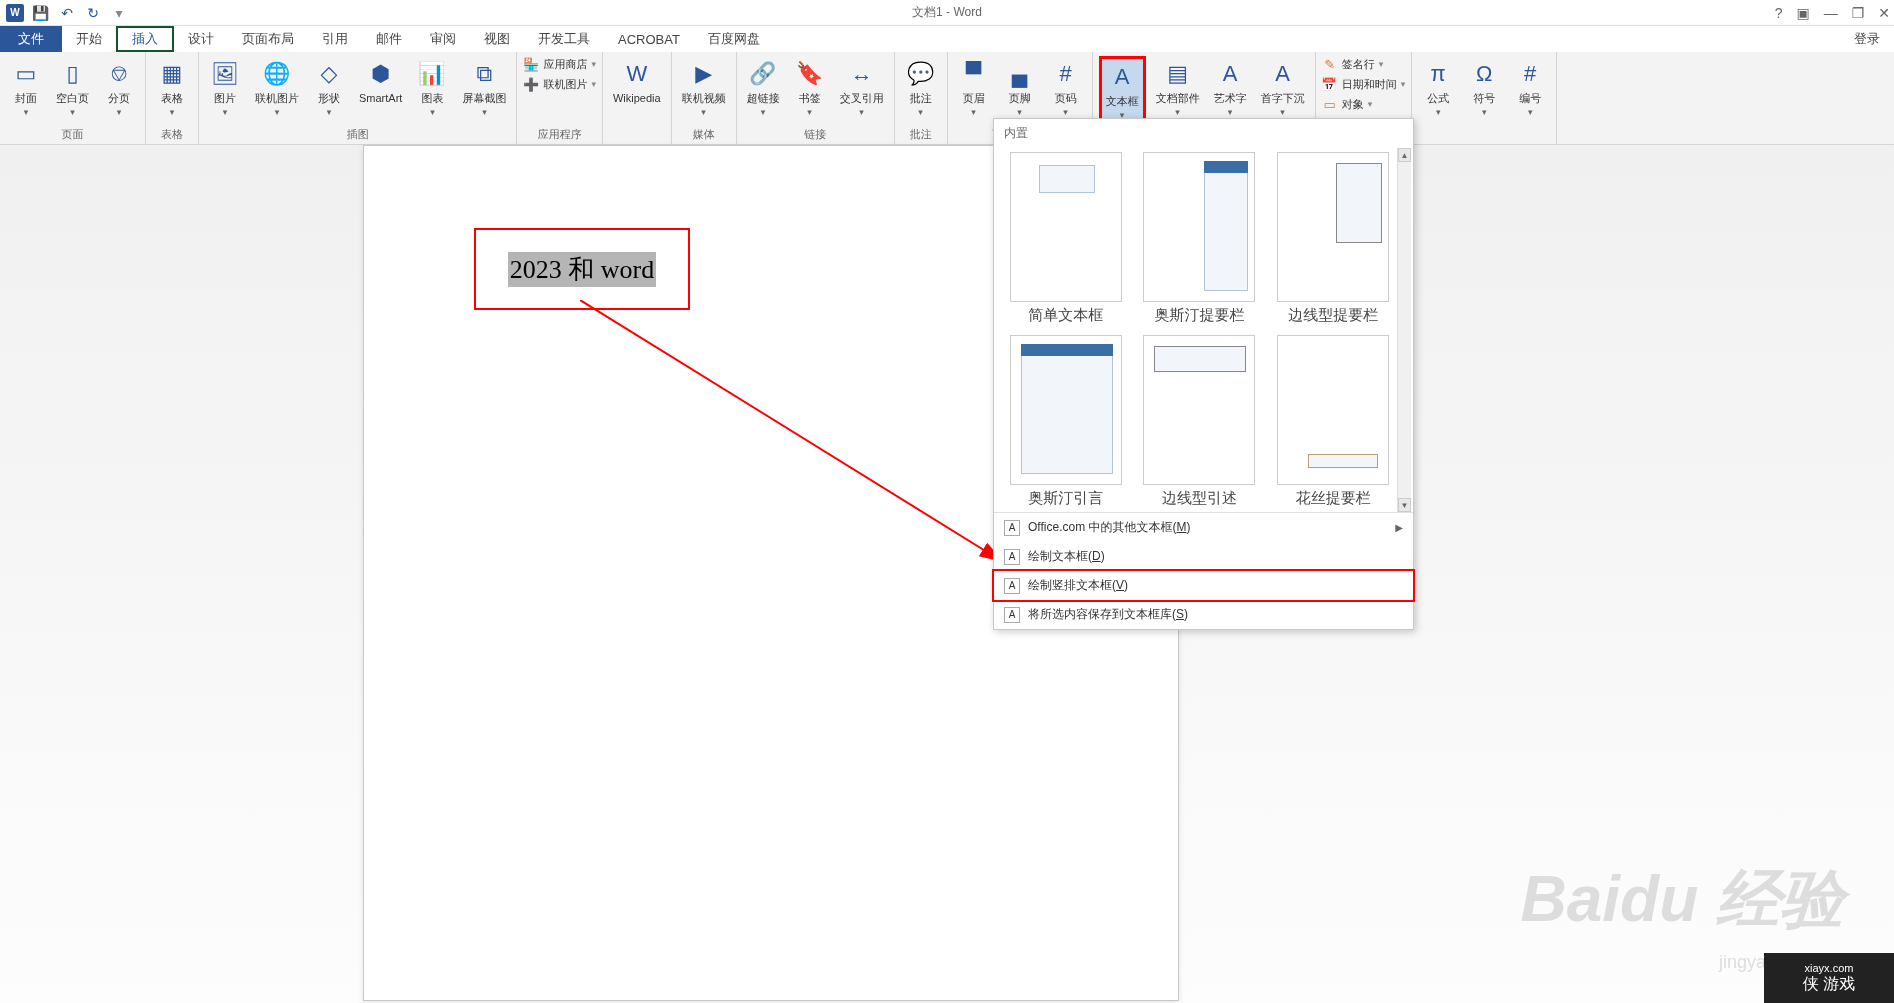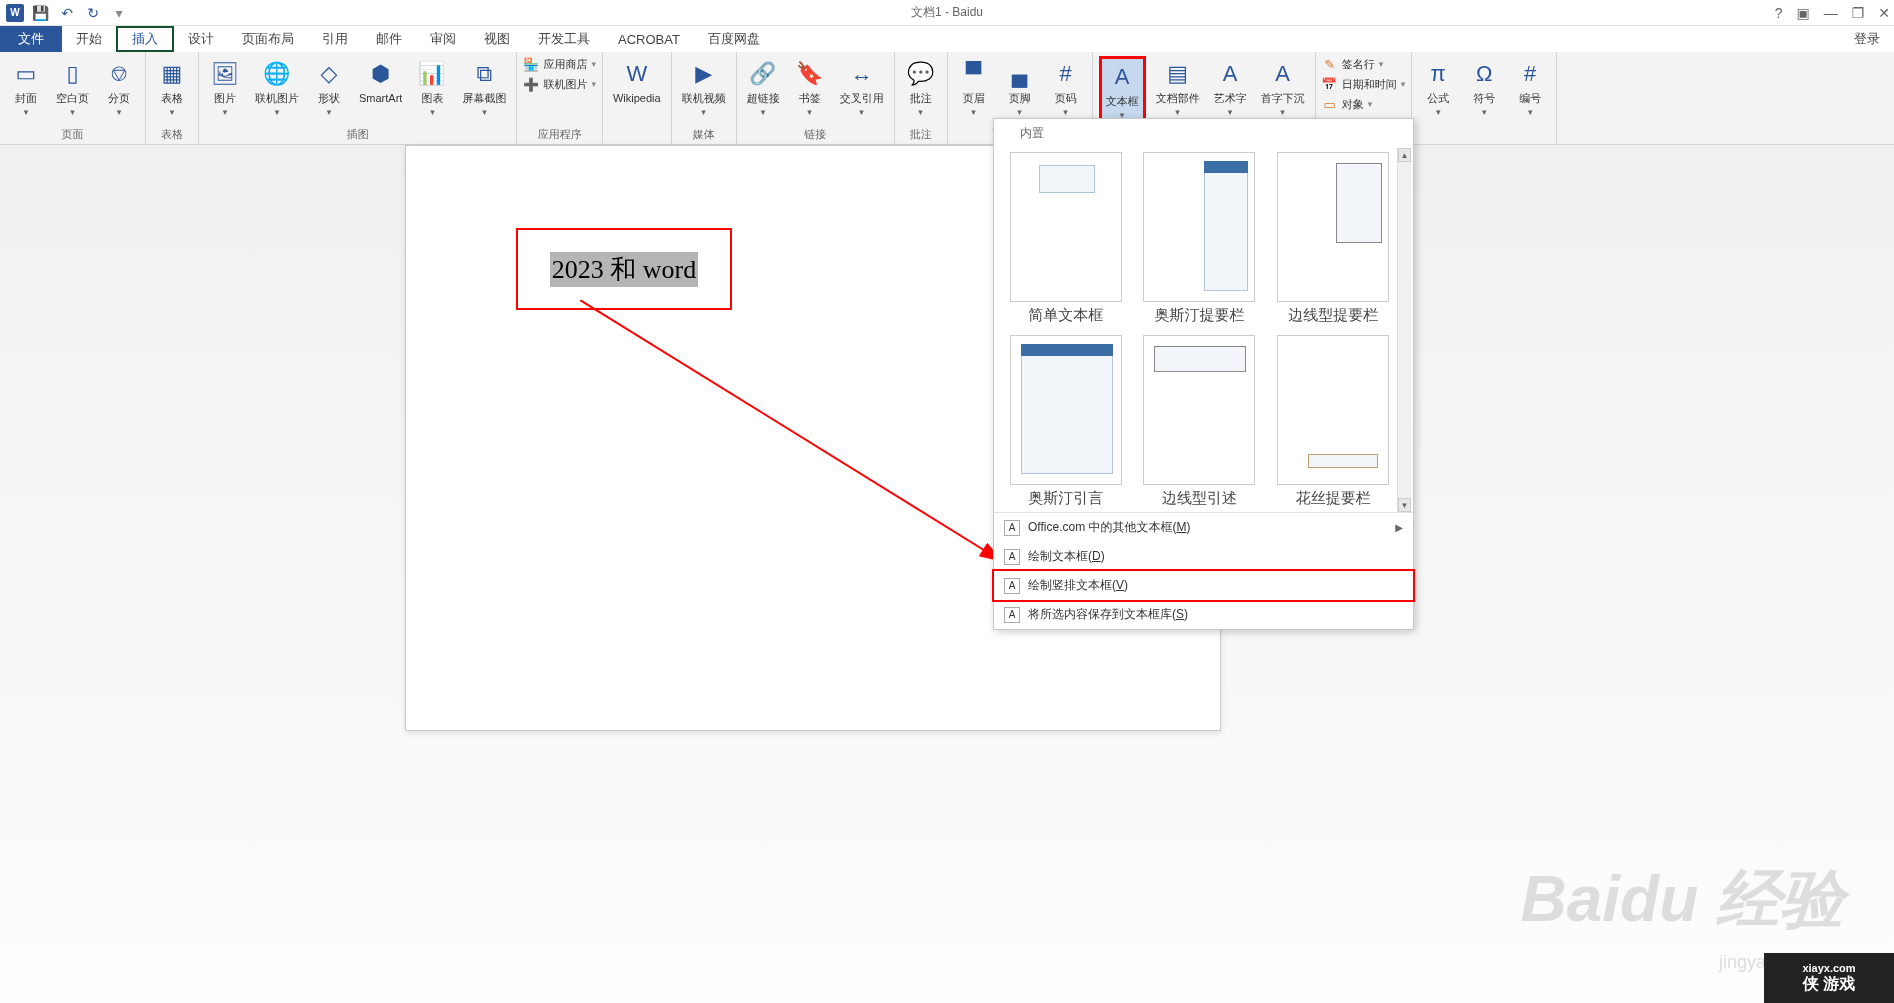--- a/index.html
+++ b/index.html
@@ -29,27 +29,27 @@
 .ribbon-btn { display: flex; flex-direction: column; align-items: center; gap: 2px; padding: 2px 4px; cursor: pointer; min-width: 40px; }
 .ribbon-btn .icon-box { width: 32px; height: 32px; display: flex; align-items: center; justify-content: center; font-size: 22px; }
 .ribbon-btn .btn-label { font-size: 11px; color: #333; text-align: center; line-height: 1.2; white-space: nowrap; }
 .ribbon-btn.highlighted { border: 3px solid red; background: #c5d8ed; }
 .small-stack { display: flex; flex-direction: column; gap: 4px; font-size: 11px; color: #333; }
 .small-item { display: flex; align-items: center; gap: 4px; cursor: pointer; }
 .small-icon { width: 16px; height: 16px; display: flex; align-items: center; justify-content: center; font-size: 13px; }
 
 
 .doc-area { position: absolute; top: 145px; left: 0; right: 0; bottom: 0; background: linear-gradient(to bottom, #f0f0f0 0%, #fdfdfd 100%); }
-.page { position: absolute; left: 363px; top: 0; width: 816px; height: 586px; background: #fff; border: 1px solid #c8c8c8; box-shadow: 0 2px 6px rgba(0,0,0,0.1); margin-left: 42px; }
+.page { position: absolute; left: 363px; top: 0; width: 816px; height: 856px; background: #fff; border: 1px solid #c8c8c8; box-shadow: 0 2px 6px rgba(0,0,0,0.1); }
 .text-block { position: absolute; left: 110px; top: 82px; width: 216px; height: 82px; border: 2px solid red; display: flex; align-items: center; justify-content: center; }
 .doc-text { font-family: "SimSun", serif; font-size: 26px; background: #b5b5b5; color: #000; padding: 0 2px; }
 
 
 .dropdown-panel { position: absolute; top: 118px; left: 993px; width: 421px; background: #fff; border: 1px solid #c8c8c8; box-shadow: 2px 2px 8px rgba(0,0,0,0.2); z-index: 100; }
-.panel-header { padding: 6px 26px; font-size: 12px; color: #666; }
+.panel-header { padding: 6px 10px; font-size: 12px; color: #666; }
 .thumbs-container { position: relative; }
 .thumbs-grid { display: grid; grid-template-columns: repeat(3, 1fr); gap: 10px; padding: 4px 18px 4px 10px; }
 .thumb-item { display: flex; flex-direction: column; align-items: center; gap: 4px; cursor: pointer; }
 .thumb-preview { width: 112px; height: 150px; border: 1px solid #ccc; background: #fff; position: relative; }
 .thumb-label { font-size: 15px; color: #444; }
 .thumb-scrollbar { position: absolute; right: 2px; top: 0; bottom: 0; width: 14px; background: #f0f0f0; border-left: 1px solid #ddd; }
 .scroll-thumb-btn { height: 14px; background: #e8e8e8; border: 1px solid #ccc; display: flex; align-items: center; justify-content: center; font-size: 8px; color: #666; }
 .panel-menu { border-top: 1px solid #e0e0e0; }
 .menu-item { display: flex; align-items: center; gap: 8px; padding: 6px 10px; font-size: 12px; color: #333; cursor: pointer; }
 .menu-item.highlighted { border: 2px solid red; margin: -2px; position: relative; z-index: 2; }
@@ -59,40 +59,40 @@
 
 
 .sk-box { position: absolute; background: #f2f6fa; border: 1px solid #b0c4de; }
 
 
 .red-arrow { position: absolute; z-index: 90; pointer-events: none; }
 
 
 .watermark { position: absolute; right: 50px; bottom: 60px; color: #ddd; font-size: 64px; font-weight: bold; font-style: italic; z-index: 5; pointer-events: none; }
 .watermark-sub { position: absolute; right: 30px; bottom: 30px; color: #ddd; font-size: 18px; z-index: 5; pointer-events: none; }
-.corner-logo { position: absolute; right: 0; bottom: 0; width: 130px; height: 50px; background: #222; color: #fff; display: flex; flex-direction: column; align-items: center; justify-content: center; font-size: 11px; z-index: 200; font-weight: bold; }
+.corner-logo { position: absolute; right: 0; bottom: 0; width: 130px; height: 50px; background: #222; color: #fff; display: flex; flex-direction: column; align-items: center; justify-content: center; font-size: 11px; z-index: 200; }
 .corner-logo .big { font-size: 16px; }
 
 
 .ic-blue { color: #2b579a; }
 .ic-orange { color: #d97b2e; }
 .ic-grey { color: #888; }
 </style>
 </head>
 <body>
 
 <div class="title-bar">
   <div class="qat">
     <div class="word-icon">W</div>
     <div class="qat-btn ic-blue">💾</div>
     <div class="qat-btn ic-blue">↶</div>
     <div class="qat-btn ic-blue">↻</div>
     <div class="qat-btn ic-grey">▾</div>
   </div>
-  <div class="title-text">文档1 - Baidu</div>
+  <div class="title-text">文档1 - Word</div>
   <div class="window-controls">
     <span class="win-btn">?</span>
     <span class="win-btn">▣</span>
     <span class="win-btn">—</span>
     <span class="win-btn">❐</span>
     <span class="win-btn">✕</span>
   </div>
 </div>
 
 <div class="menu-bar">

